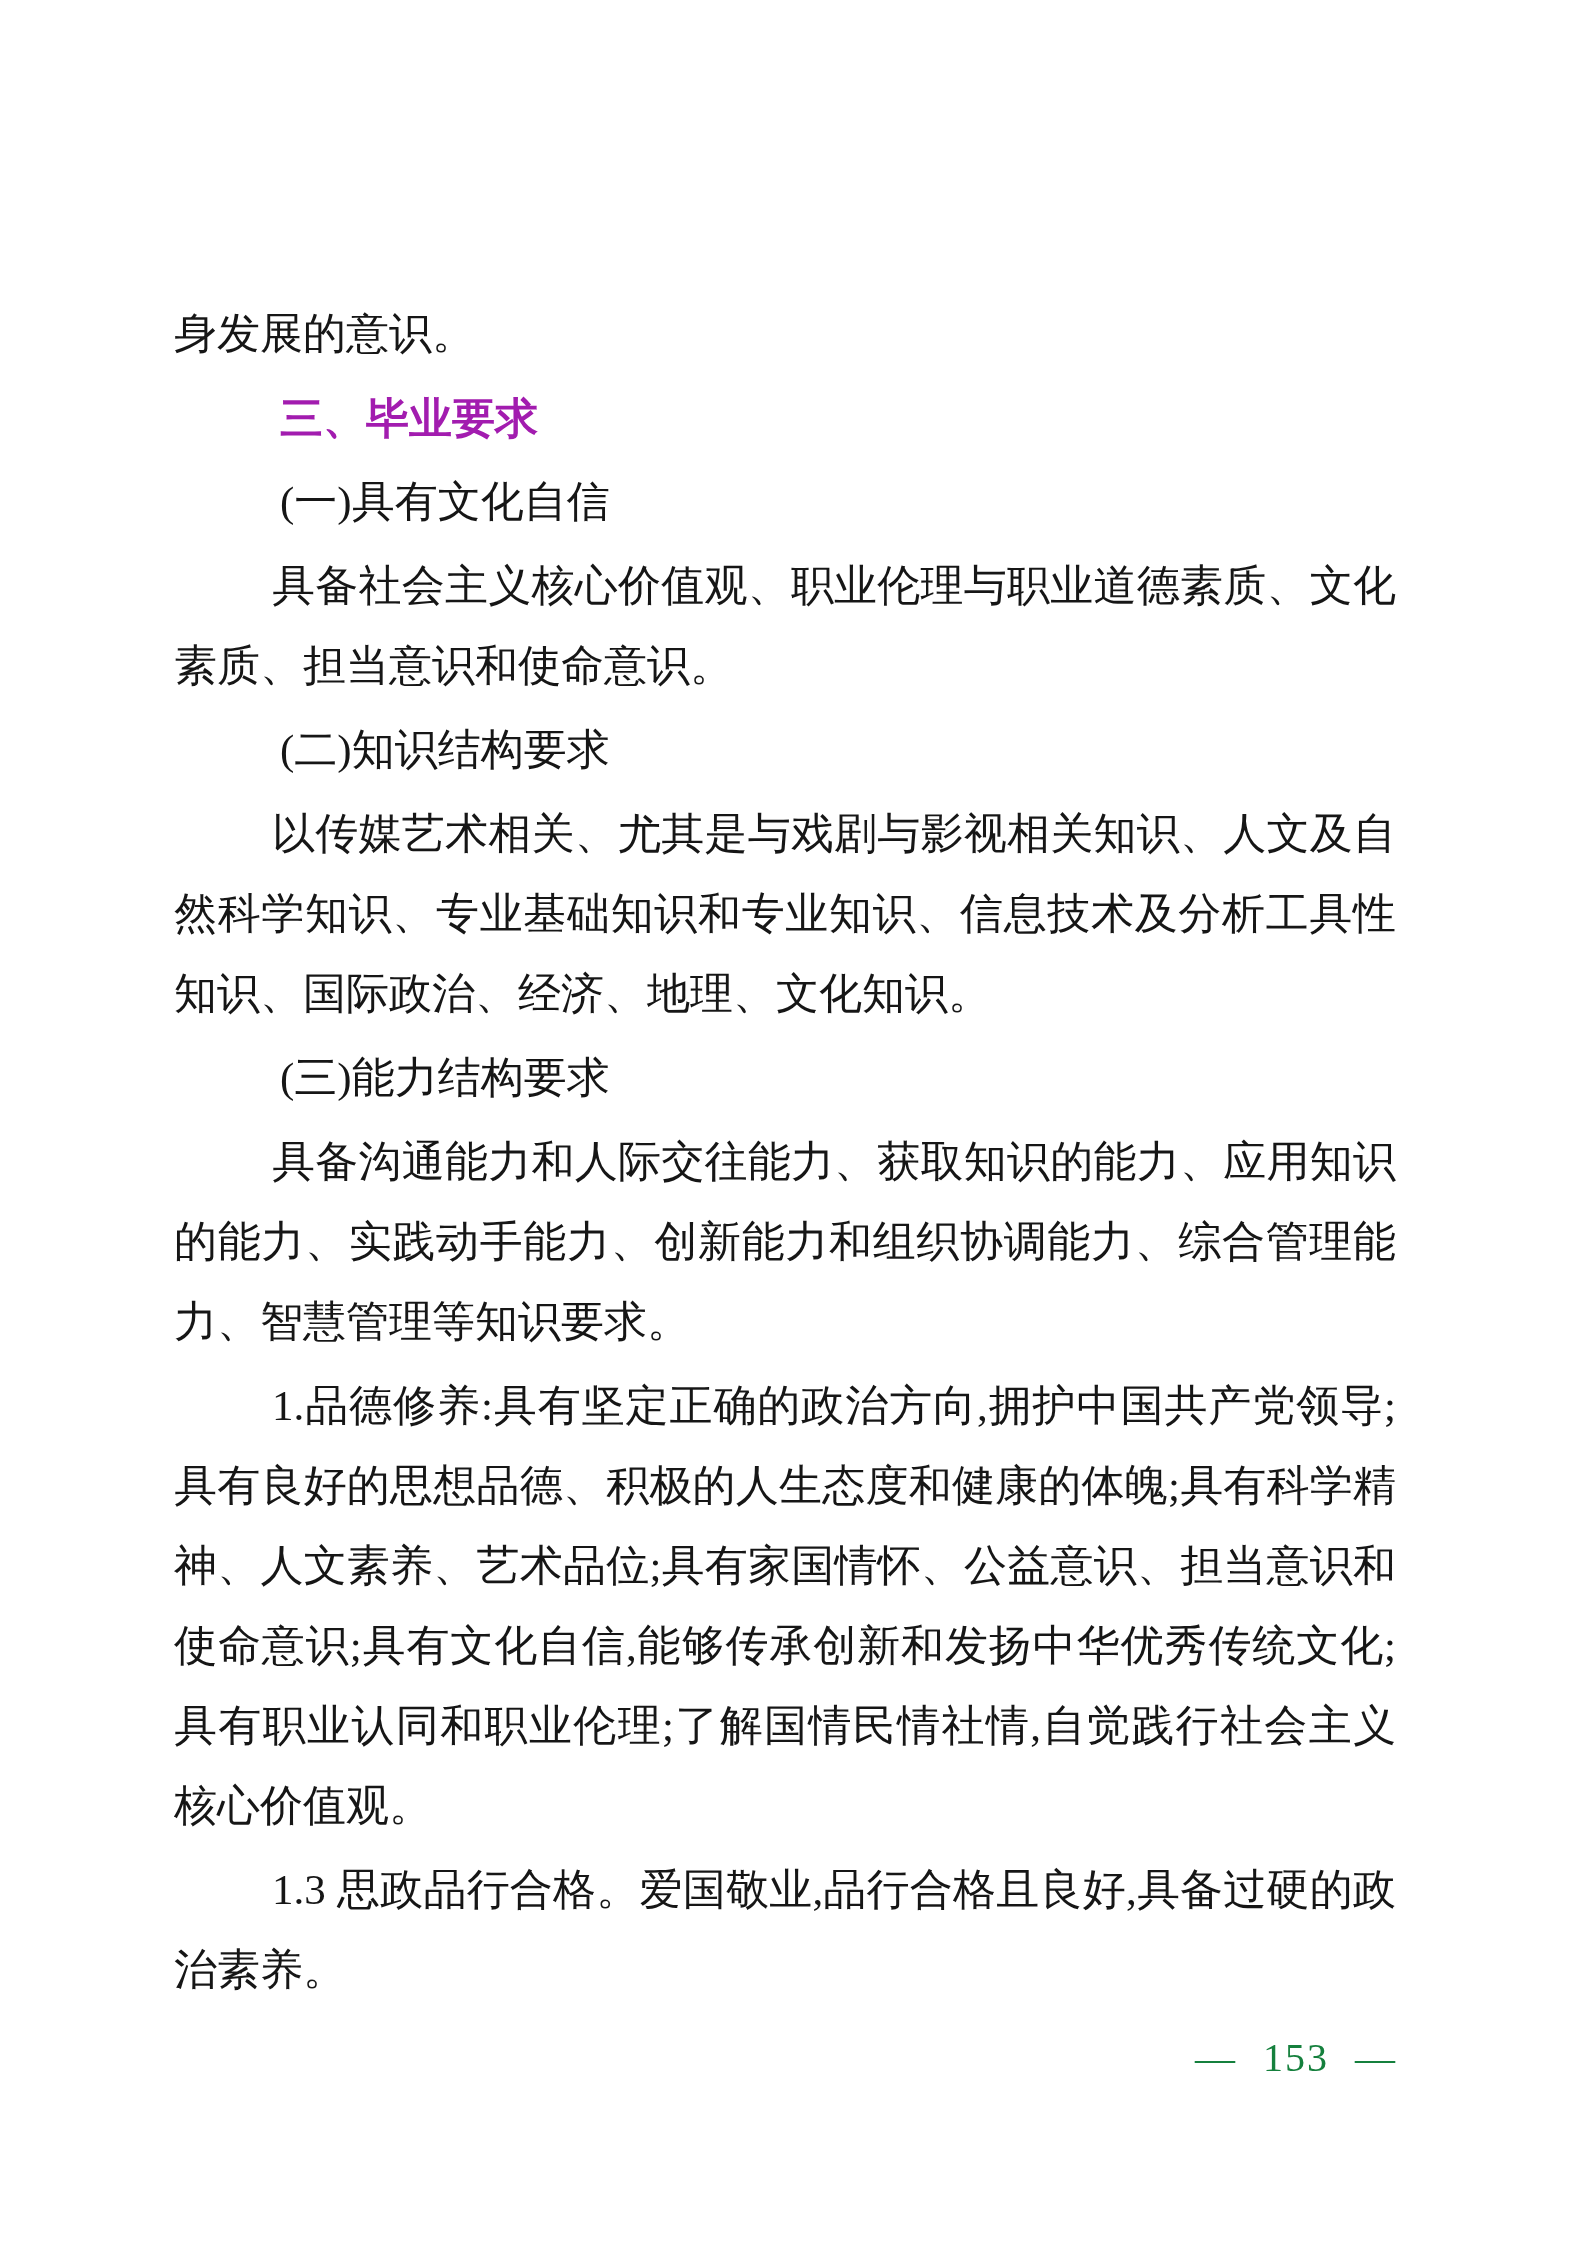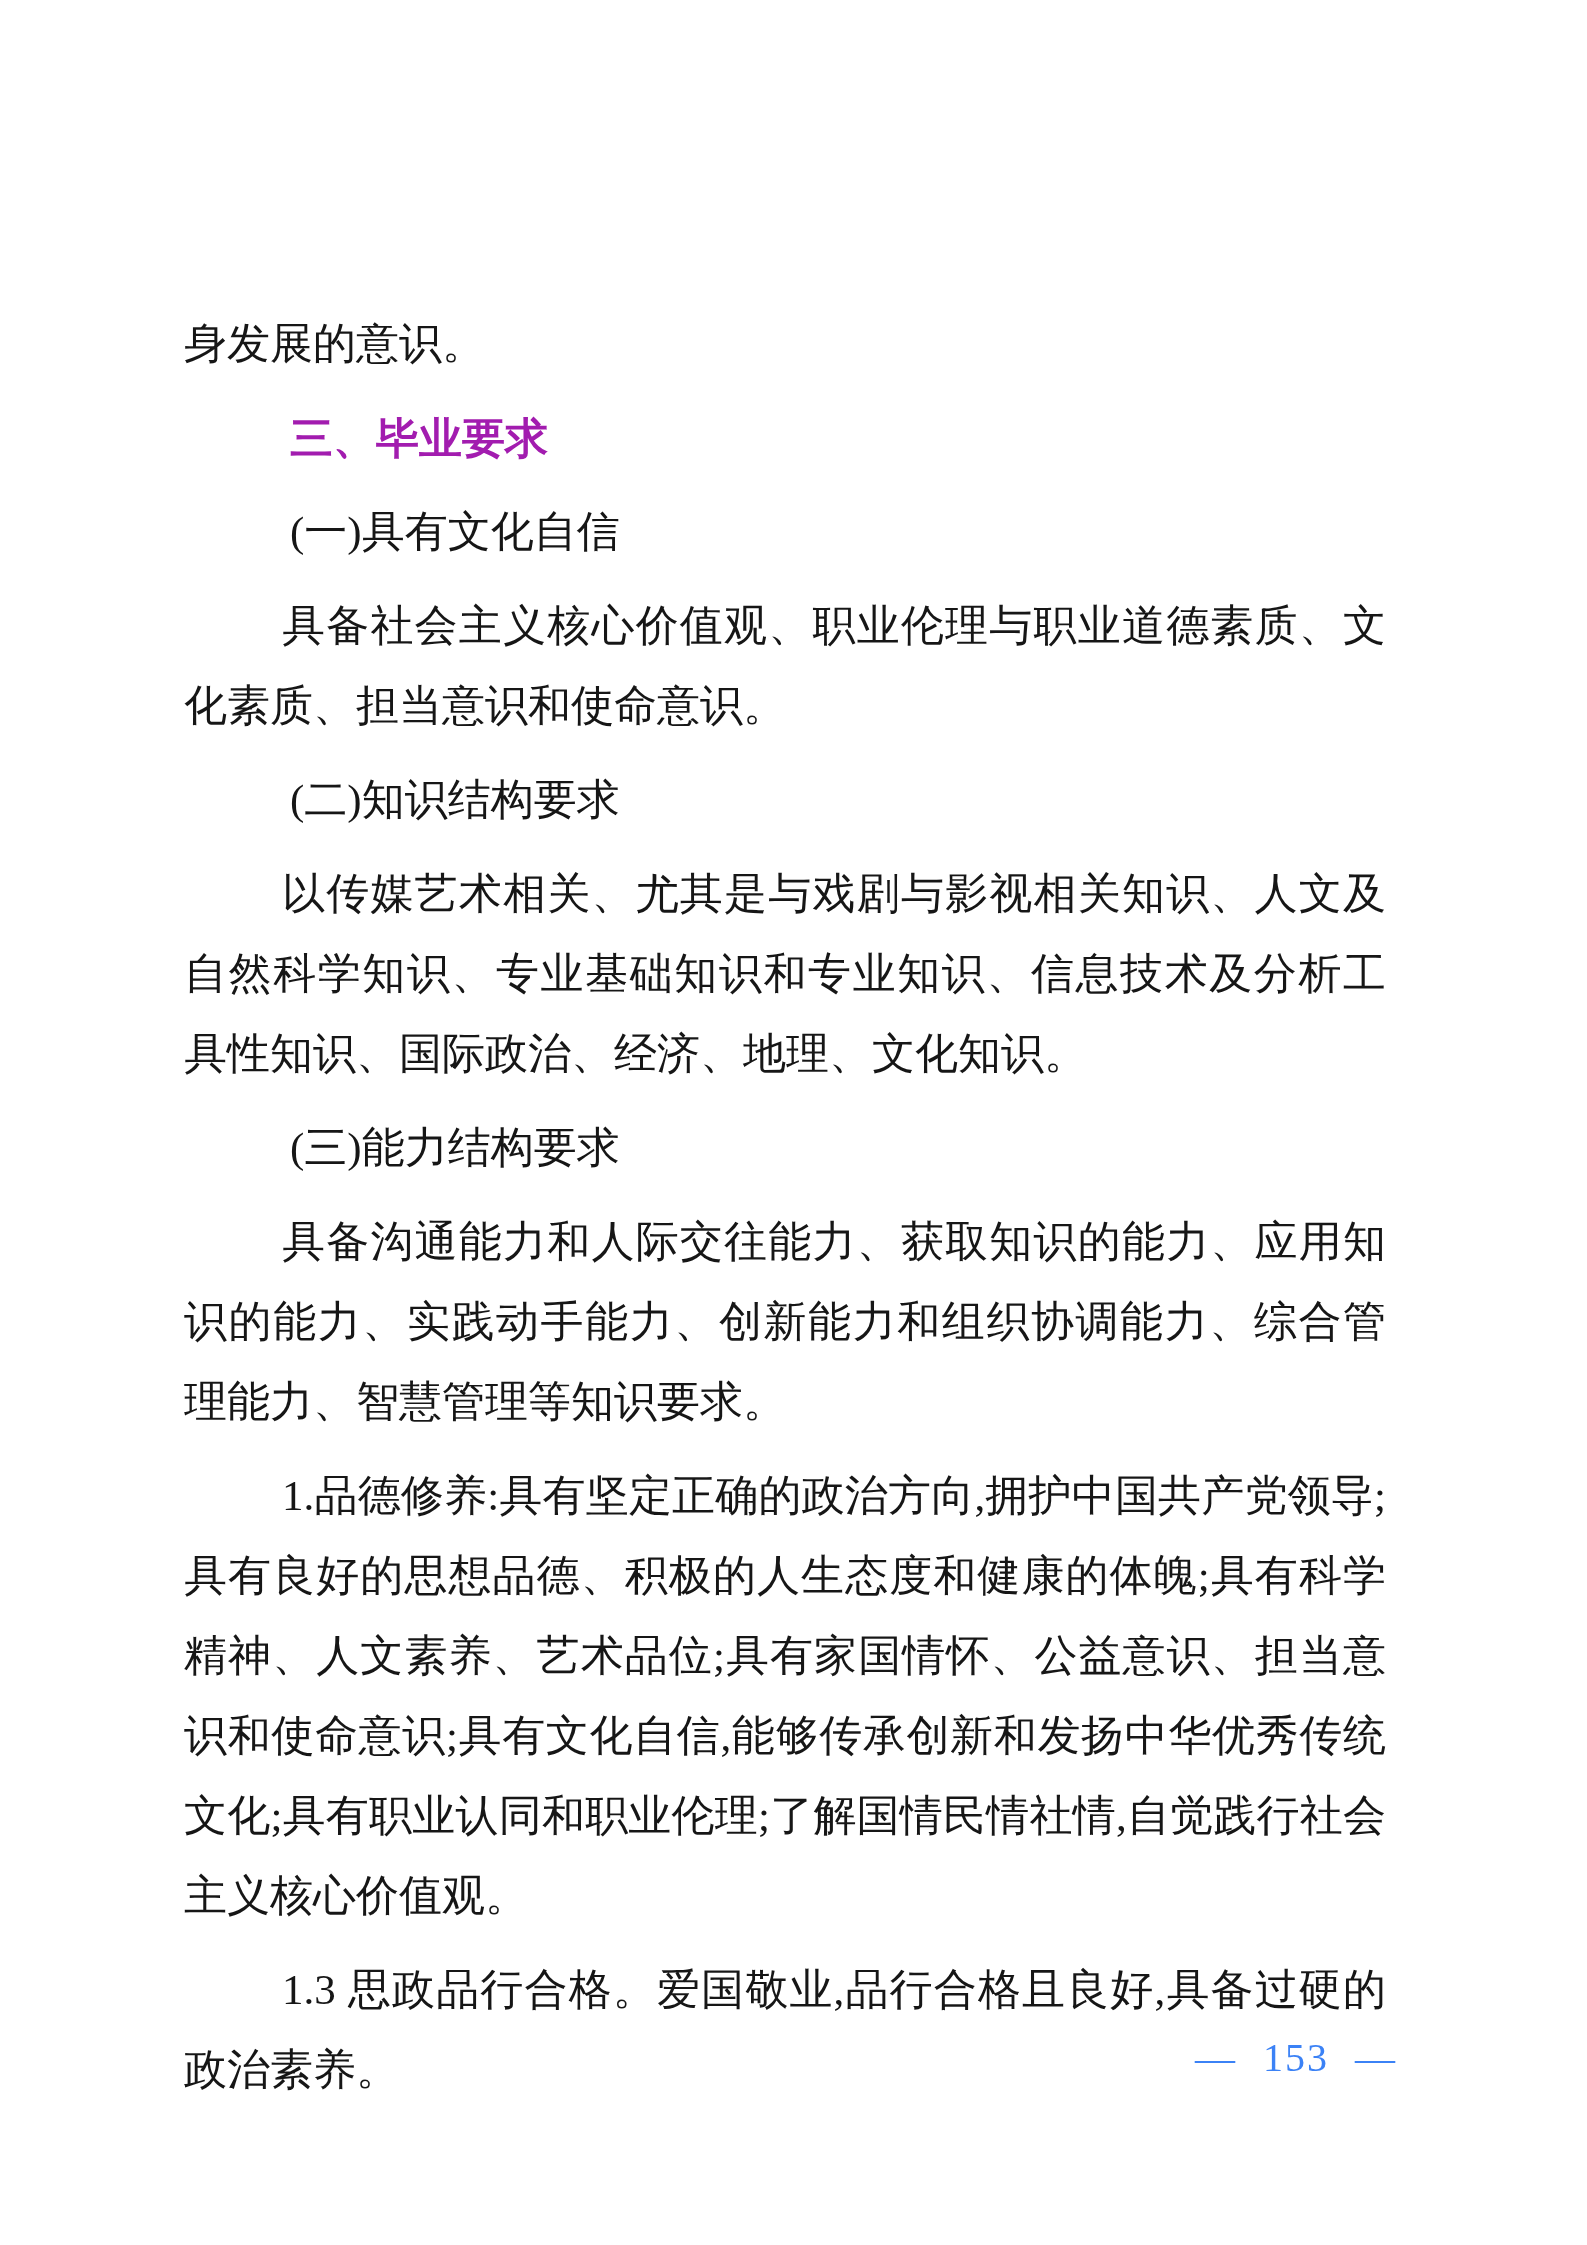--- a/index.html
+++ b/index.html
@@ -17,21 +17,21 @@
     background: #ffffff;
     overflow: hidden;
   }
   .content {
     position: absolute;
     left: 170px;
     top: 290px;
     width: 1230px;
   }
   .content p {
-    margin: 14px;
+    margin: 4px;
     font-size: 43px;
     line-height: 80px;
   }
   .body-par {
     text-align: justify;
     text-indent: 98px;
   }
   .cont-par {
     text-align: justify;
     text-indent: 0;
@@ -53,21 +53,21 @@
   .num-label {
     margin-right: 11px;
   }
   .page-number {
     position: absolute;
     top: 2034px;
     right: 190px;
     font-size: 40px;
     letter-spacing: 2px;
     word-spacing: 14px;
-    color: #3b82f6;
+    color: #15803d;
     font-family: "Liberation Serif", serif;
   }
 </style>
 </head>
 <body>
 
 <div class="page">
   <main class="content">
 
     <p class="cont-par">身发展的意识。</p>

